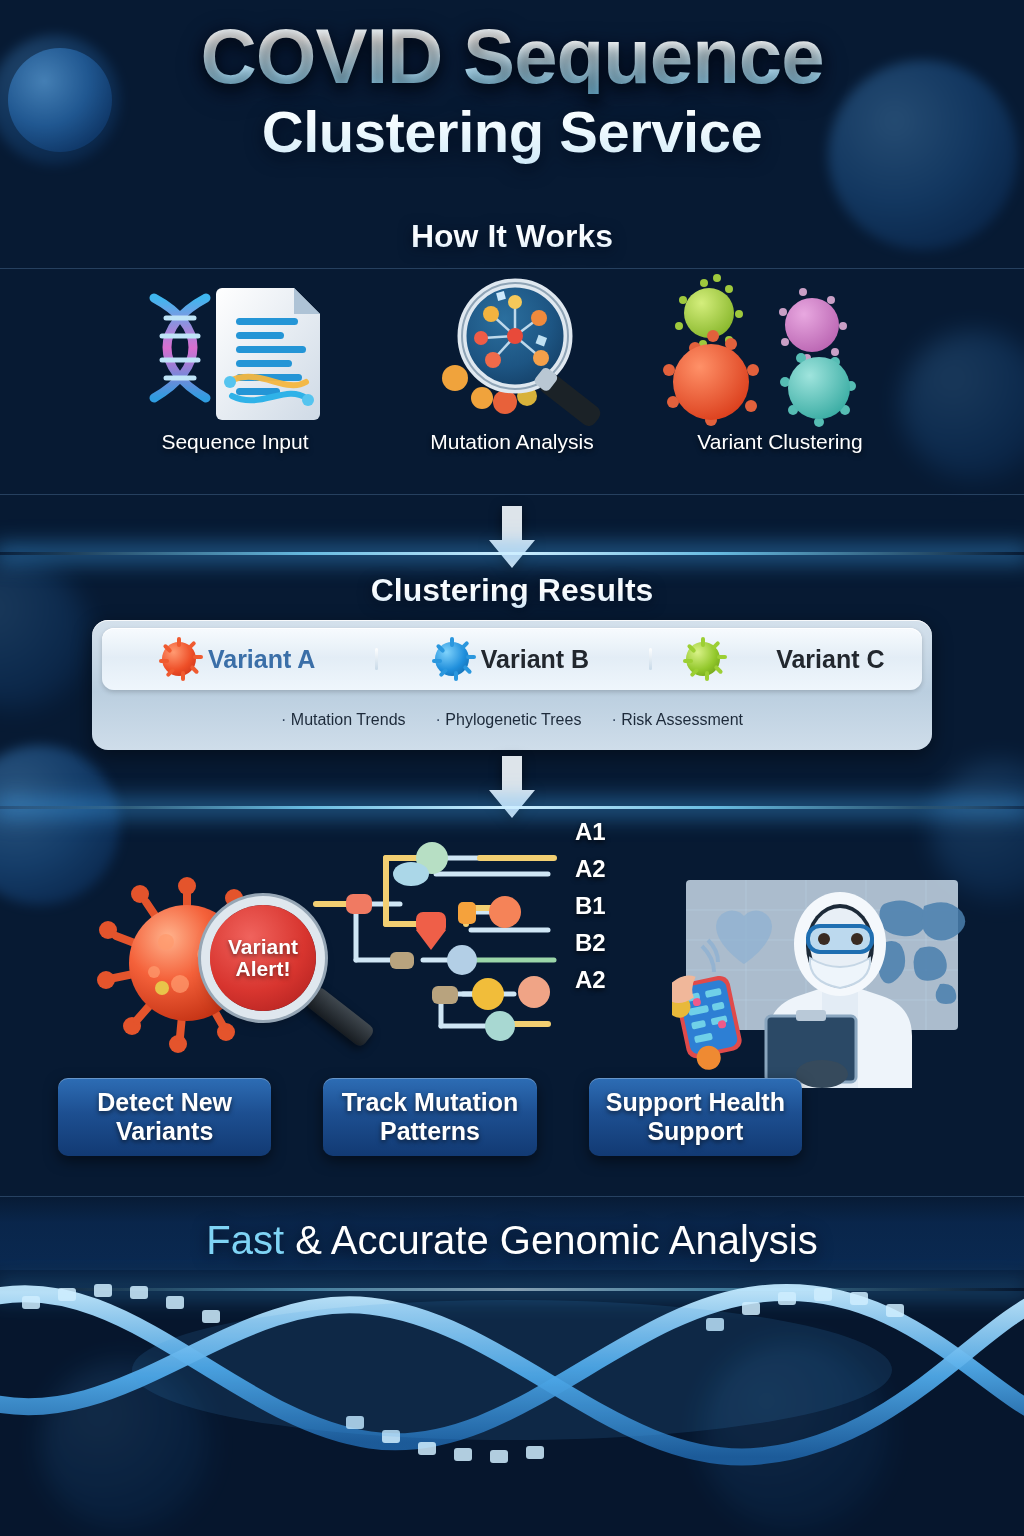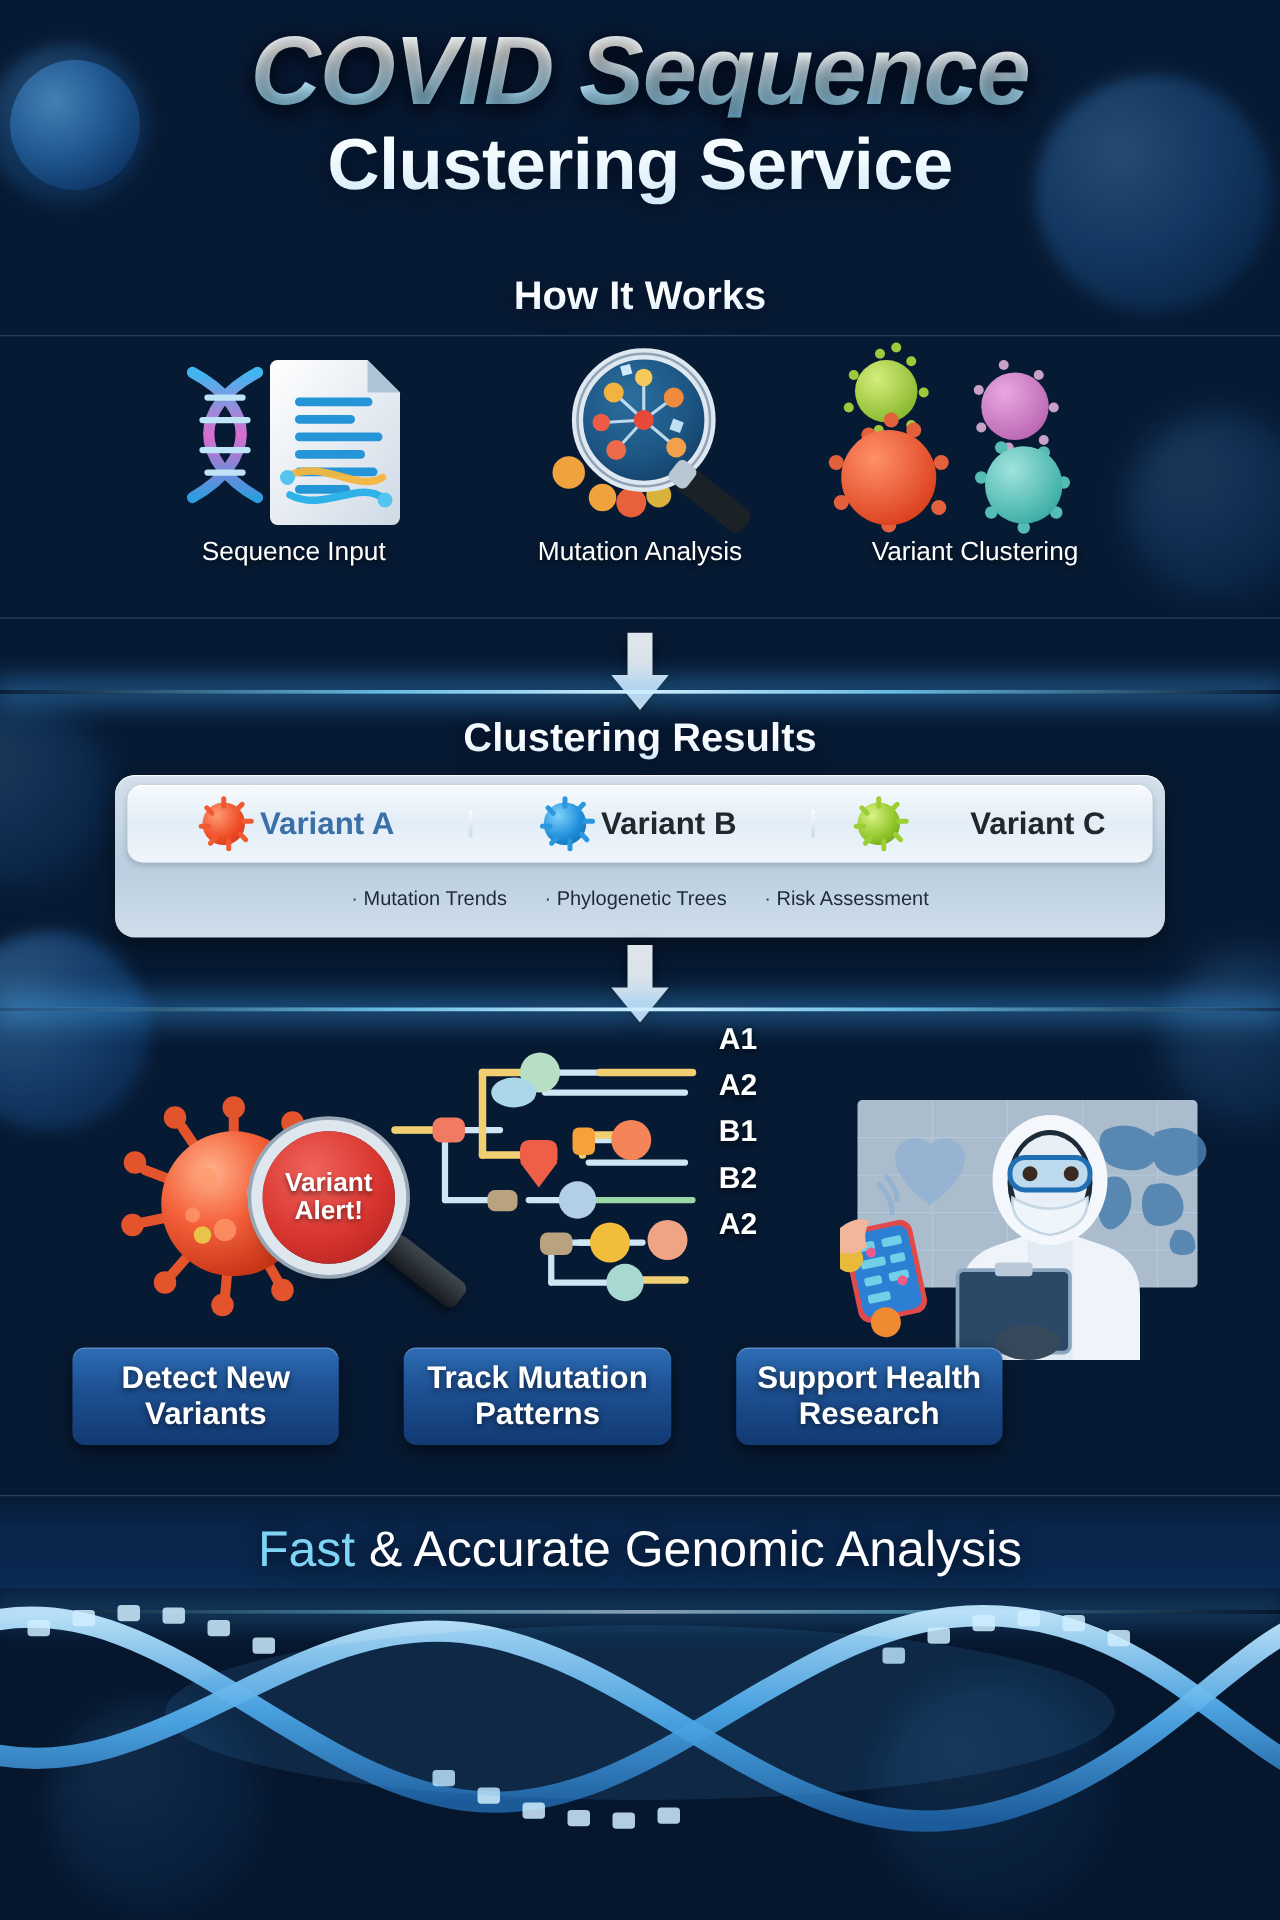--- a/index.html
+++ b/index.html
@@ -31,21 +31,20 @@
   .hairline { position:absolute; left:0; width:1024px; height:1px; background:rgba(150,200,255,.22); }
 
   
   .title-wrap { position:absolute; top:18px; left:0; width:1024px; text-align:center; }
   .title1 {
     font-size:78px; font-weight:bold; letter-spacing:-1px; line-height:.98;
     background:linear-gradient(180deg,#eaf8ff 0%,#ffffff 28%,#bfe7fb 62%,#7fcdf2 100%);
     -webkit-background-clip:text; background-clip:text; color:transparent;
     text-shadow:0 5px 14px rgba(0,0,0,.55);
     filter:drop-shadow(0 4px 10px rgba(0,10,30,.8));
-    font-style:italic;
   }
   .title2 {
     margin-top:4px; font-size:58px; font-weight:bold; letter-spacing:-.5px;
     background:linear-gradient(180deg,#ffffff 0%,#f2fbff 40%,#cfe9f8 100%);
     -webkit-background-clip:text; background-clip:text; color:transparent;
     filter:drop-shadow(0 5px 9px rgba(0,8,25,.85));
   }
   .section-head {
     position:absolute; left:0; width:1024px; text-align:center;
     font-size:32px; font-weight:bold;
@@ -640,21 +639,21 @@
     </div>
     <div class="card">
       <span>
         <span>Track Mutation</span><br>
         <span>Patterns</span>
       </span>
     </div>
     <div class="card">
       <span>
         <span>Support Health</span><br>
-        <span>Research</span>
+        <span>Support</span>
       </span>
     </div>
   </div>
 
   <div class="footer-band"></div>
   <div class="hairline" style="top:1196px;"></div>
   <div class="footer-text">
     <span class="hl">Fast</span><span class="wt"> &amp; Accurate Genomic Analysis</span>
   </div>
   <div class="glowbar" style="top:1288px;opacity:.9;"></div>

